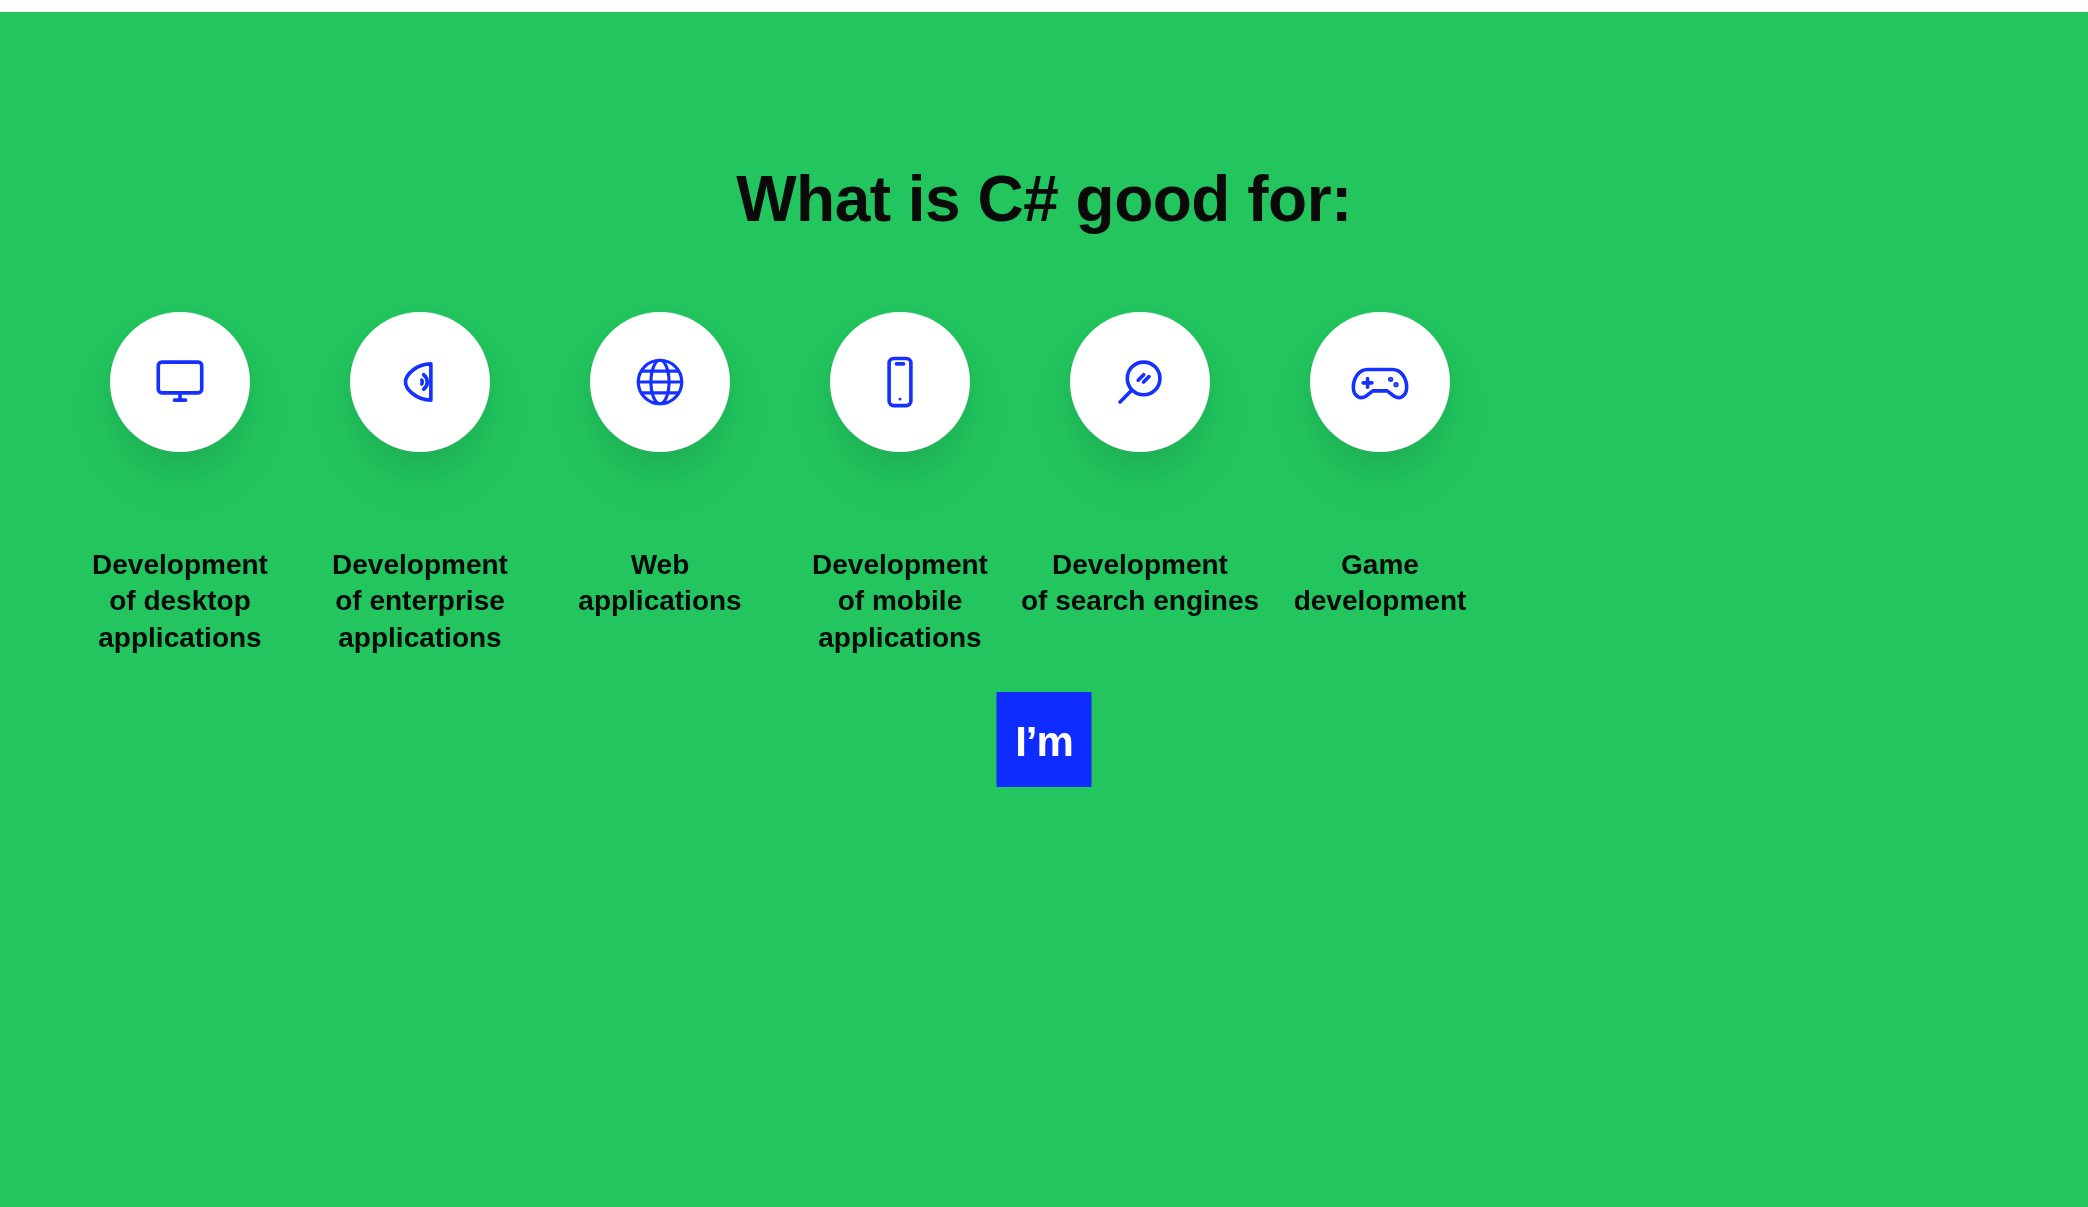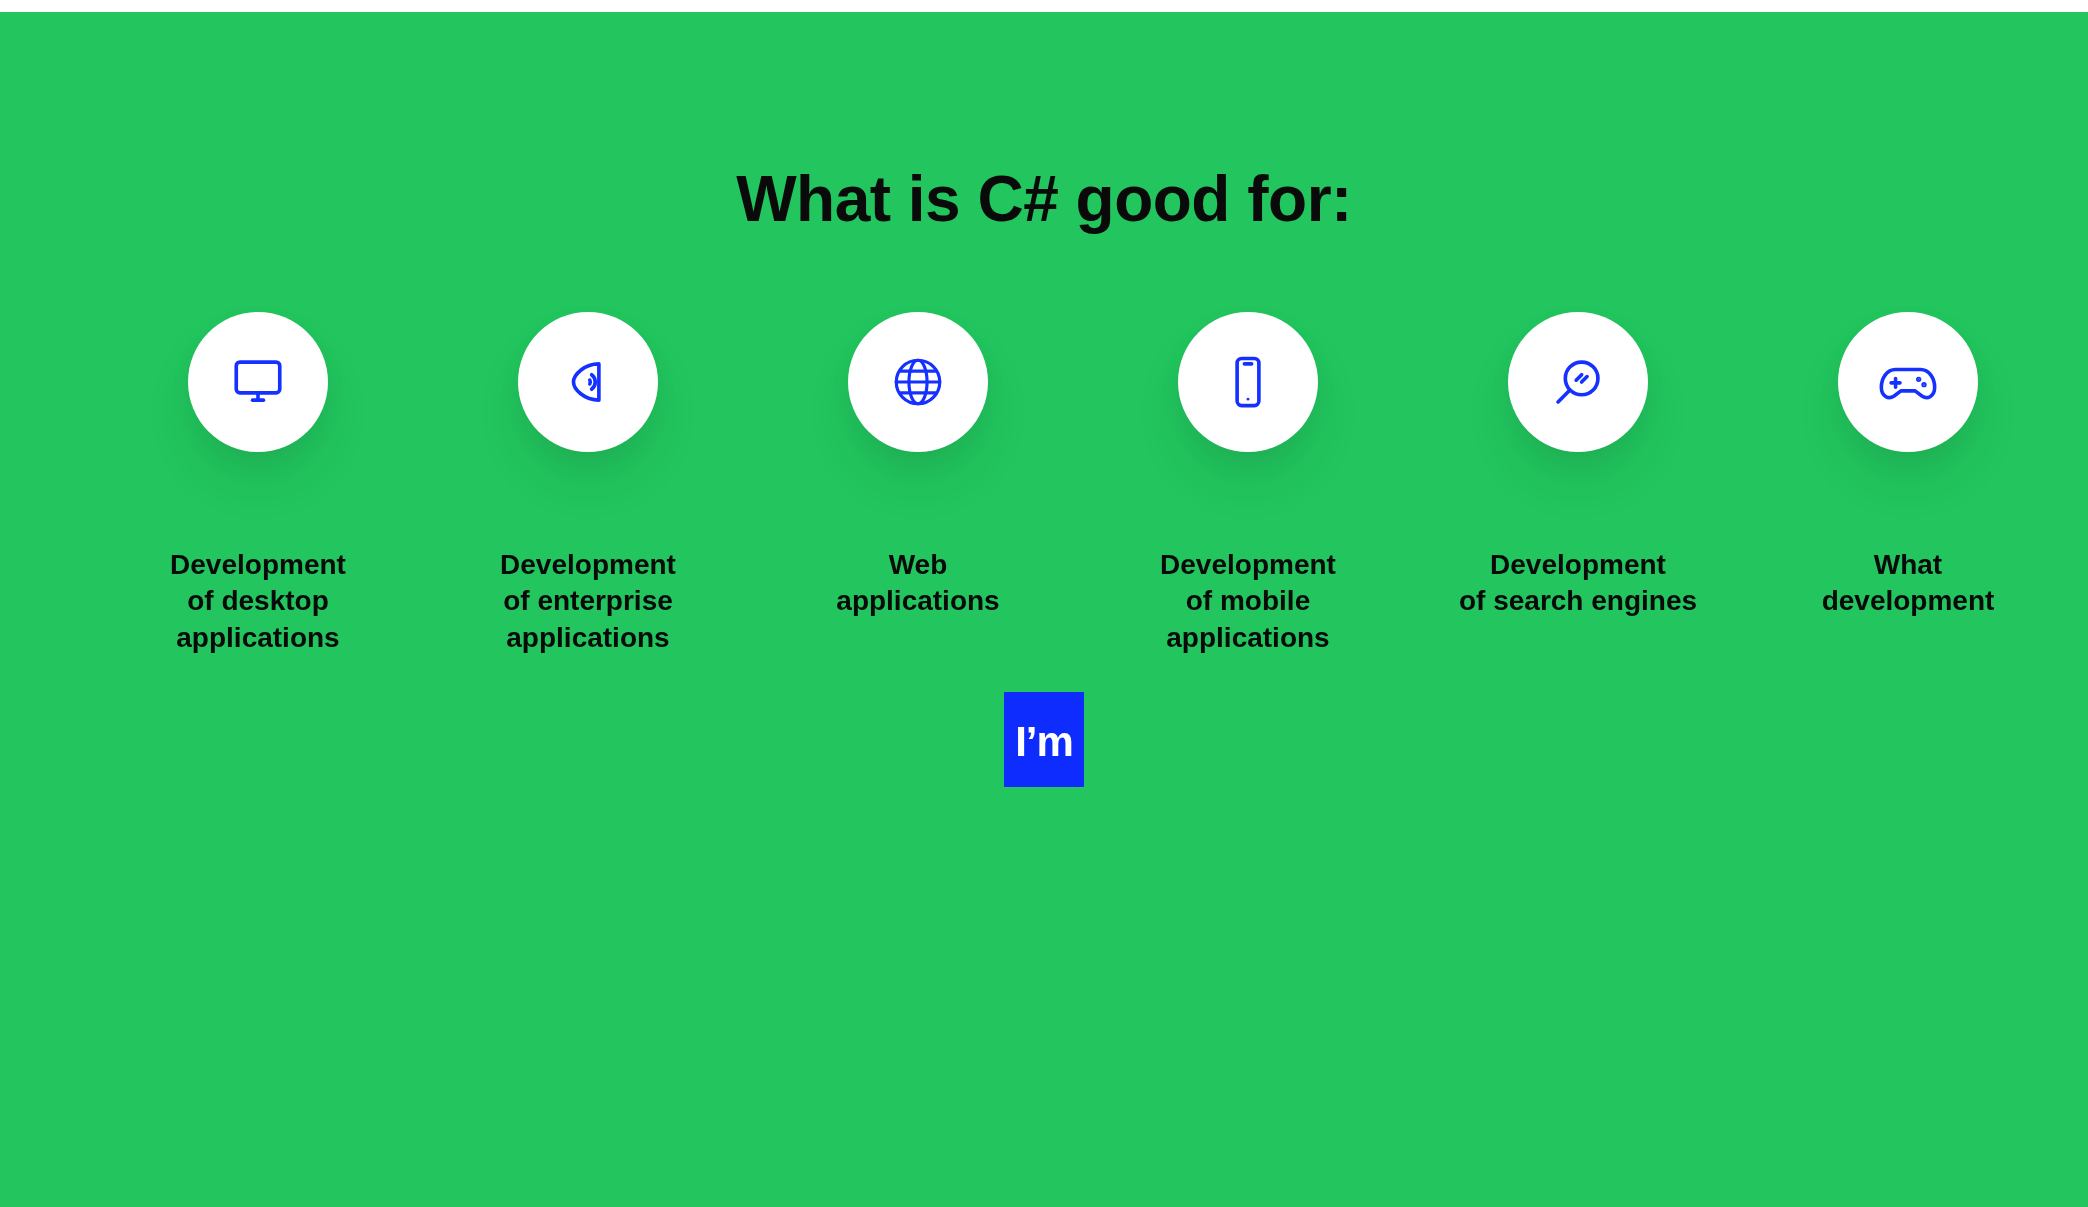--- a/index.html
+++ b/index.html
@@ -27,22 +27,21 @@
     font-weight: 700;
     color: #0a0a0a;
     letter-spacing: -0.5px;
   }
   .row {
     position: absolute;
     top: 300px;
     left: 0;
     width: 100%;
     display: flex;
-    justify-content: flex-end;
-    gap: 90px;
+    justify-content: flex-start;
     padding: 0 60px;
   }
   .item {
     width: 240px;
     display: flex;
     flex-direction: column;
     align-items: center;
   }
   .icon-circle {
     width: 140px;
@@ -64,21 +63,21 @@
     line-height: 1.3;
     text-align: center;
     color: #0a0a0a;
     white-space: pre-line;
   }
   .logo {
     position: absolute;
     left: 50%;
     transform: translateX(-50%);
     top: 680px;
-    width: 80px;
+    width: 95px;
     height: 95px;
     background: #0f2cff;
     display: flex;
     align-items: center;
     justify-content: center;
   }
   .logo-text {
     color: #ffffff;
     font-size: 42px;
     font-weight: 800;
@@ -178,21 +177,21 @@
         <span>
           <svg width="64" height="58" viewBox="0 0 72 64" fill="none" stroke="#1431ff" stroke-width="4" stroke-linecap="round" stroke-linejoin="round">
             <path d="M22 18 H50 C60 18 66 28 66 38 C66 48 58 52 52 48 L44 42 H28 L20 48 C14 52 6 48 6 38 C6 28 12 18 22 18 Z"></path>
             <line x1="22" y1="28" x2="22" y2="38"></line>
             <line x1="17" y1="33" x2="27" y2="33"></line>
             <circle cx="48" cy="29" r="1" fill="#1431ff" stroke="#1431ff"></circle>
             <circle cx="54" cy="35" r="1" fill="#1431ff" stroke="#1431ff"></circle>
           </svg>
         </span>
       </div>
-      <div class="caption">What
+      <div class="caption">Game
 development</div>
     </div>
 
   </div>
 
   <div class="logo">
     <span class="logo-text">I’m</span>
   </div>
 
 </div>

